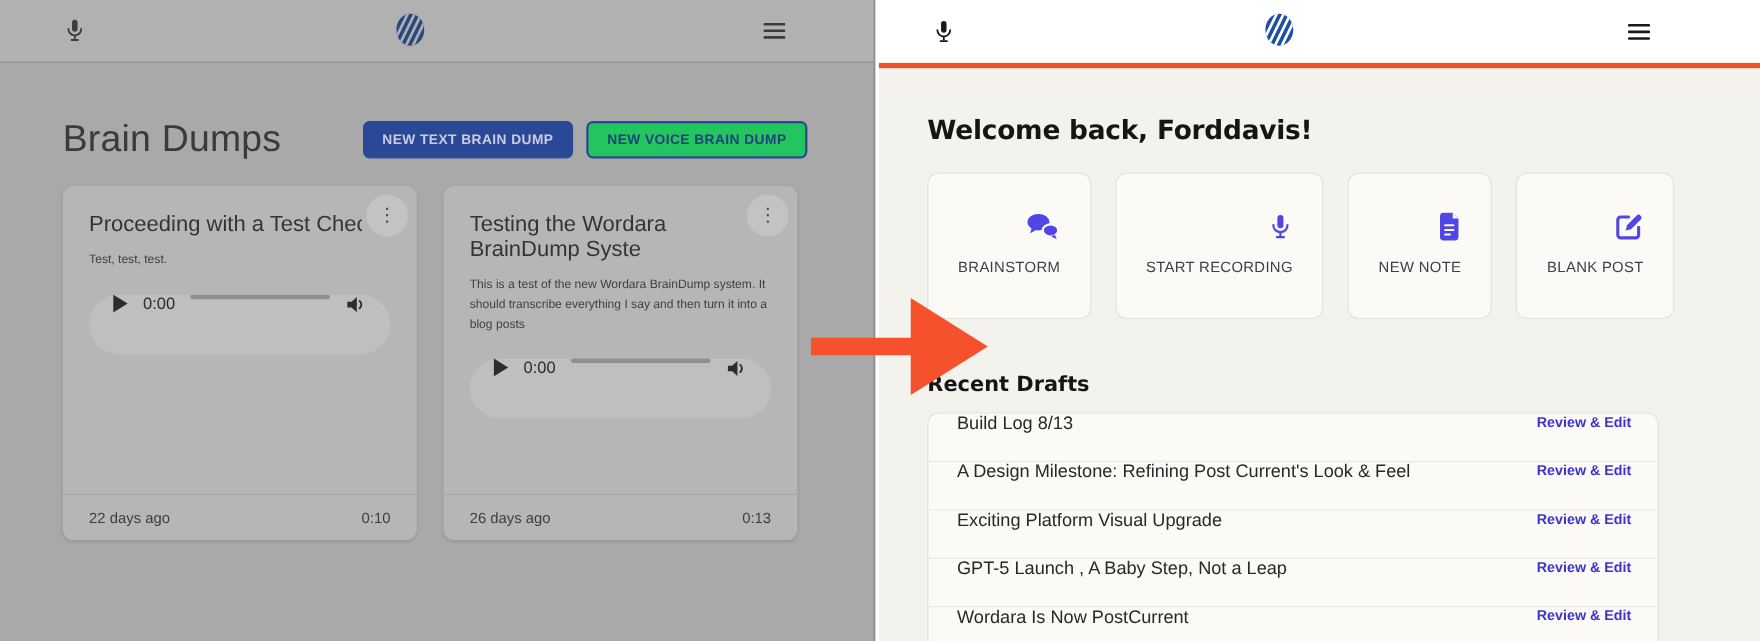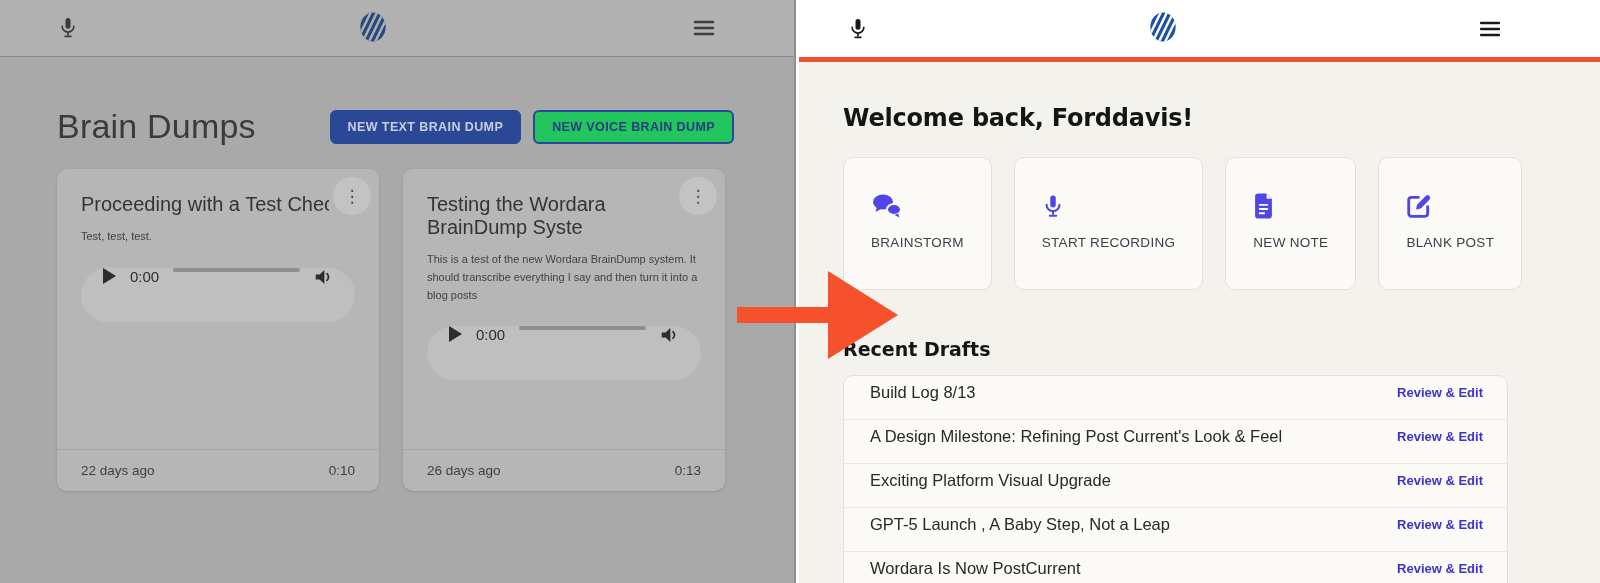--- a/index.html
+++ b/index.html
@@ -56,31 +56,31 @@
     padding:0 100px 0 49px; position:relative;
   }
   .right-header .logo-wrap { position:absolute; left:45.5%; top:10px; transform:translateX(-50%); }
   .accent-bar { height:5px; background:#f1512b; }
 
   .right-content { padding:0 0 0 44px; }
   .welcome { margin-top:42px; font-family:"DejaVu Sans",sans-serif; font-weight:700;
              font-size:24px; color:#151515; letter-spacing:-0.2px; }
   .actions { margin-top:25px; display:flex; gap:22px; }
   .action-card { height:133px; background:#fbfaf7; border:1px solid #e3e1d9; border-radius:10px;
-                 display:inline-flex; flex-direction:column; align-items:flex-start;
+                 display:inline-flex; flex-direction:column; align-items:flex-end;
                  padding:34px 27px 16px 27px; cursor:pointer; }
   .action-card .a-icon { height:28px; display:flex; align-items:center; color:#4f46e5; }
   .action-card .a-label { margin-top:15px; font-size:13.5px; color:#3a3f4a; letter-spacing:0.3px;
                           font-weight:500; white-space:nowrap; }
 
   .drafts-heading { margin-top:48px; font-family:"DejaVu Sans",sans-serif; font-weight:700;
                     font-size:19px; color:#151515; }
   .drafts-list { margin-top:15px; width:665px; background:#fbfaf7; border:1px solid #e3e1d9;
                  border-radius:10px; overflow:hidden; }
-  .draft-row { height:44px; display:flex; align-items:center; justify-content:space-between;
+  .draft-row { height:44px; display:flex; align-items:flex-start; justify-content:space-between;
                padding:0 24px 11px 26px; border-bottom:1px solid #eae8e1; }
   .draft-row:last-child { border-bottom:none; }
   .draft-title { font-size:16.5px; color:#282828; }
   .draft-link { font-size:13px; font-weight:700; color:#3b33cb; text-decoration:none; cursor:pointer; }
 
   
   .arrow-annotation {
     position:absolute; left:737px; top:271px; width:161px; height:88px; background:#f4512c; z-index:20;
     clip-path:polygon(0 41%, 56.5% 41%, 56.5% 0, 100% 50%, 56.5% 100%, 56.5% 59%, 0 59%);
   }

